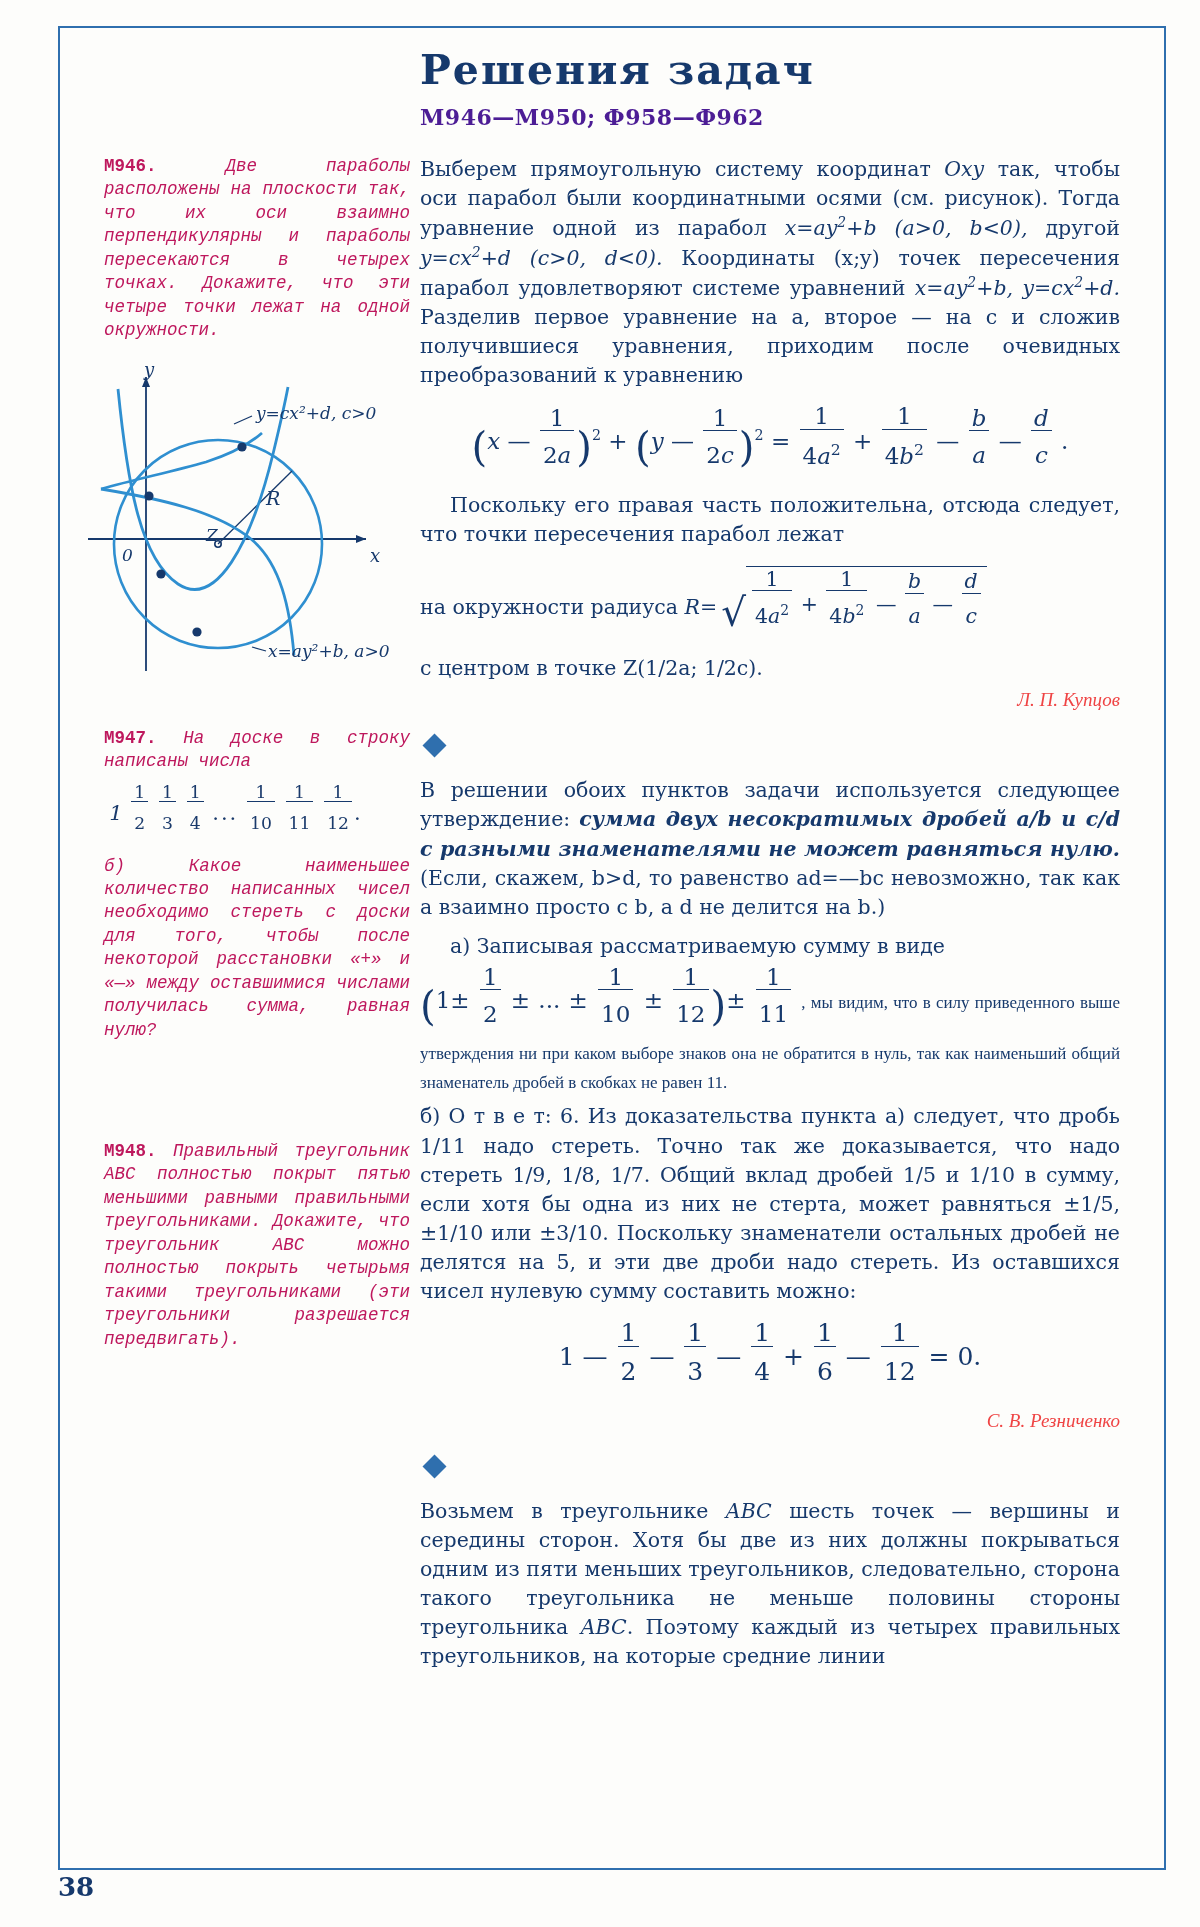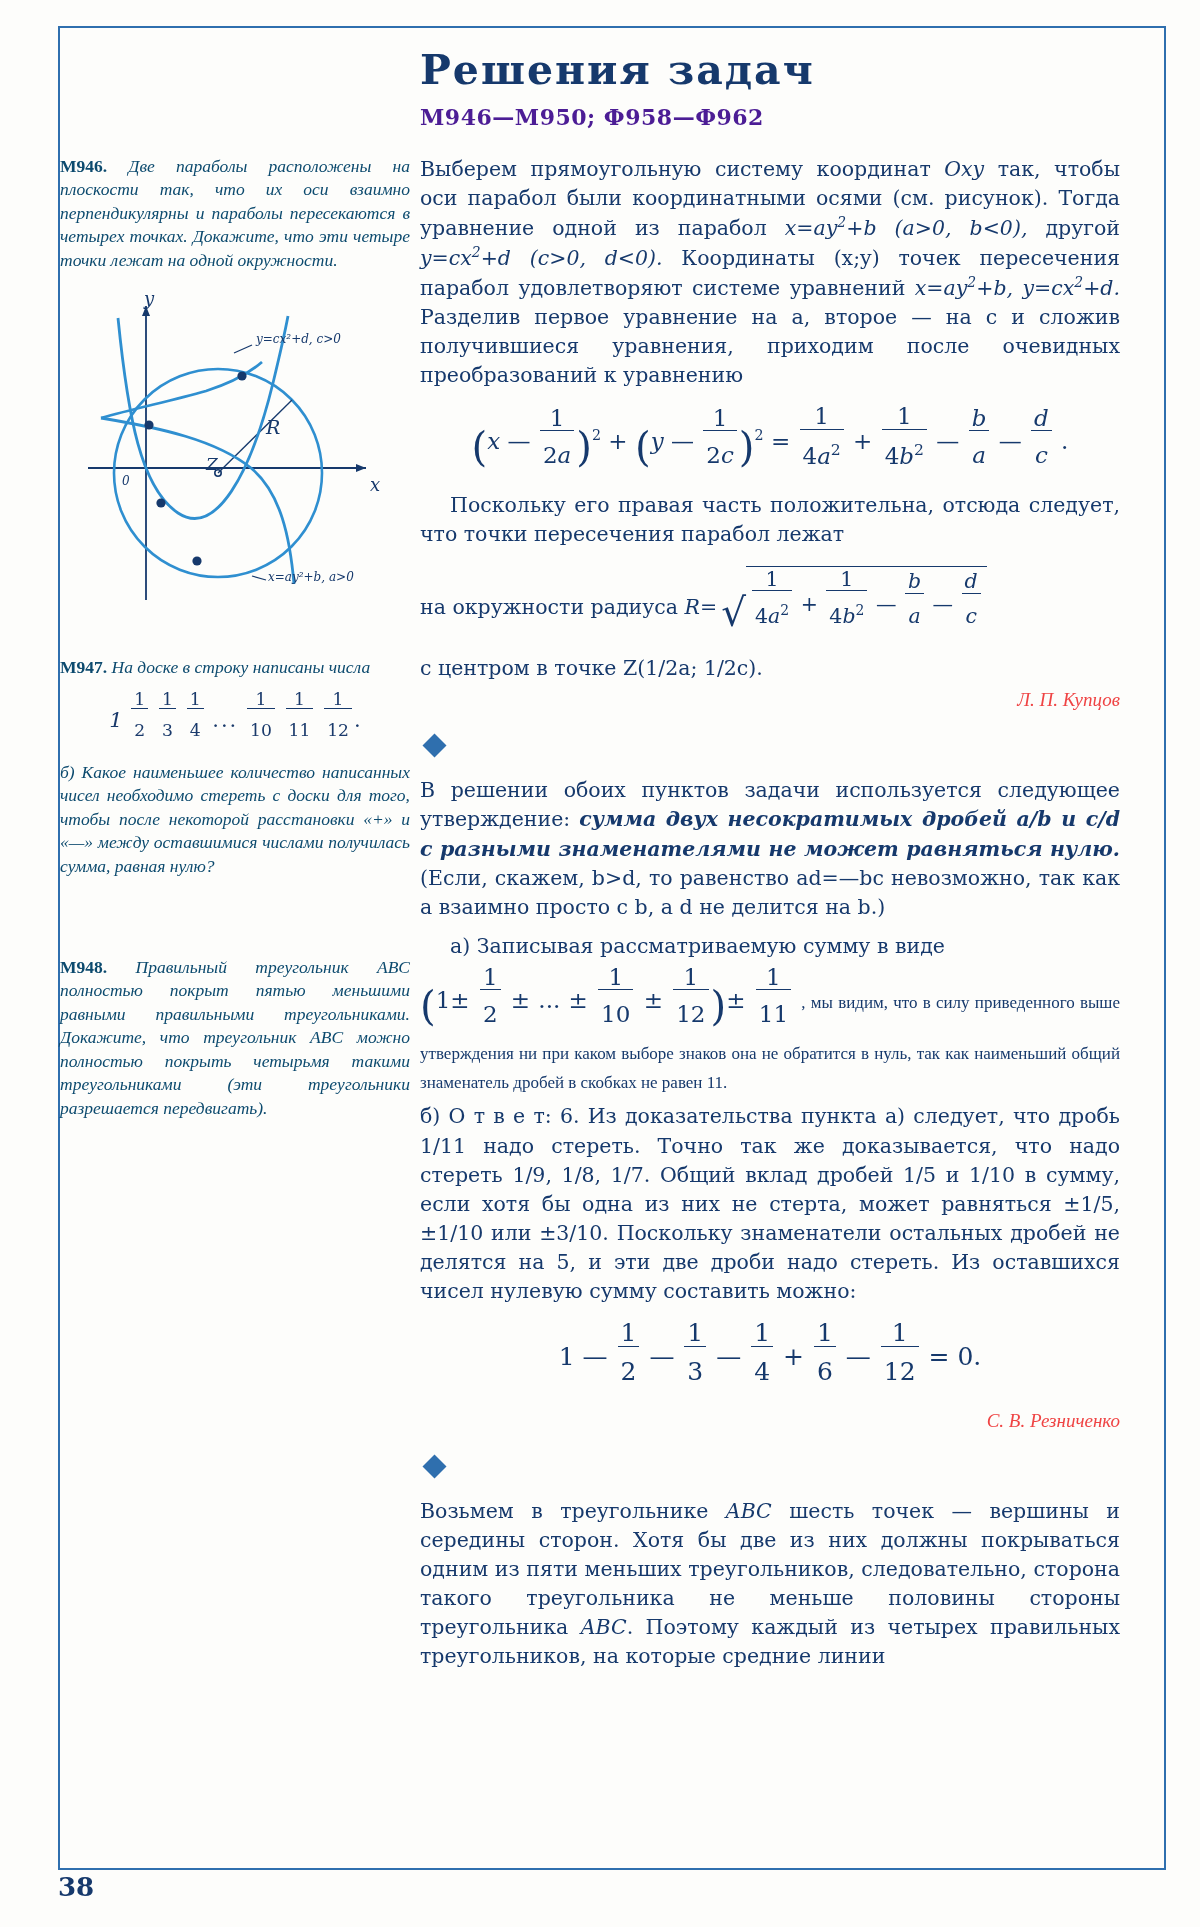--- a/index.html
+++ b/index.html
@@ -59,26 +59,27 @@
     top: 155px;
     width: 350px;
   }
   .col-right {
     position: absolute;
     left: 420px;
     top: 155px;
     width: 700px;
   }
   .ital {
-    font-family: Liberation Serif, serif;
+    font-family: Liberation Mono, monospace;
     font-style: italic;
     font-size: 17.5px;
     line-height: 1.34;
     text-align: justify;
-    color: #0c4a6e;
+    color: #be185d;
+    padding-left: 44px;
   }
   .ital b, .lbl {
     font-style: normal;
     font-weight: bold;
   }
   .body-text {
     font-family: "DejaVu Serif", serif;
     font-size: 20.5px;
     line-height: 1.42;
     text-align: justify;
@@ -150,21 +151,21 @@
   .figure {
     position: relative;
     width: 330px;
     height: 330px;
     margin: 16px 0 6px 6px;
   }
   .fig-label {
     position: absolute;
     font-family: "DejaVu Serif", serif;
     font-style: italic;
-    font-size: 12px;
+    font-size: 17px;
     color: #16396c;
   }
   .pageno {
     position: absolute;
     left: 58px;
     top: 1872px;
     font-family: "DejaVu Serif", serif;
     font-weight: bold;
     font-size: 26px;
     color: #16396c;
@@ -236,21 +237,21 @@
       <span class="frac"><span class="num">1</span><span class="den">4</span></span>
       <span style="letter-spacing:2px;">...</span>
       <span class="frac"><span class="num">1</span><span class="den">10</span></span>
       <span class="frac"><span class="num">1</span><span class="den">11</span></span>
       <span class="frac"><span class="num">1</span><span class="den">12</span></span><span>.</span>
       
     </div>
 
     <div class="ital">б) Какое наименьшее количество написанных чисел необходимо стереть с доски для того, чтобы после некоторой расстановки «+» и «—» между оставшимися числами получилась сумма, равная нулю?</div>
 
-    <div class="ital" style="margin-top:78px;">
+    <div class="ital" style="margin-top:98px;">
       <span class="lbl">М948.</span>
       <span>Правильный треугольник ABC полностью покрыт пятью меньшими равными правильными треугольниками. Докажите, что треугольник ABC можно полностью покрыть четырьмя такими треугольниками (эти треугольники разрешается передвигать).</span>
     </div>
   </div>
 
   <div class="col-right">
 
     <div class="body-text">
       <span>Выберем прямоугольную систему координат </span><span class="it">Oxy</span><span> так, чтобы оси парабол были координатными осями (см. рисунок). Тогда уравнение одной из парабол </span><span class="it">x=ay<sup>2</sup>+b (a&gt;0, b&lt;0),</span><span> другой </span><span class="it">y=cx<sup>2</sup>+d (c&gt;0, d&lt;0).</span><span> Координаты (x;y) точек пересечения парабол удовлетворяют системе уравнений </span><span class="it">x=ay<sup>2</sup>+b, y=cx<sup>2</sup>+d.</span><span> Разделив первое уравнение на a, второе — на c и сложив получившиеся уравнения, приходим после очевидных преобразований к уравнению</span>
     </div>

